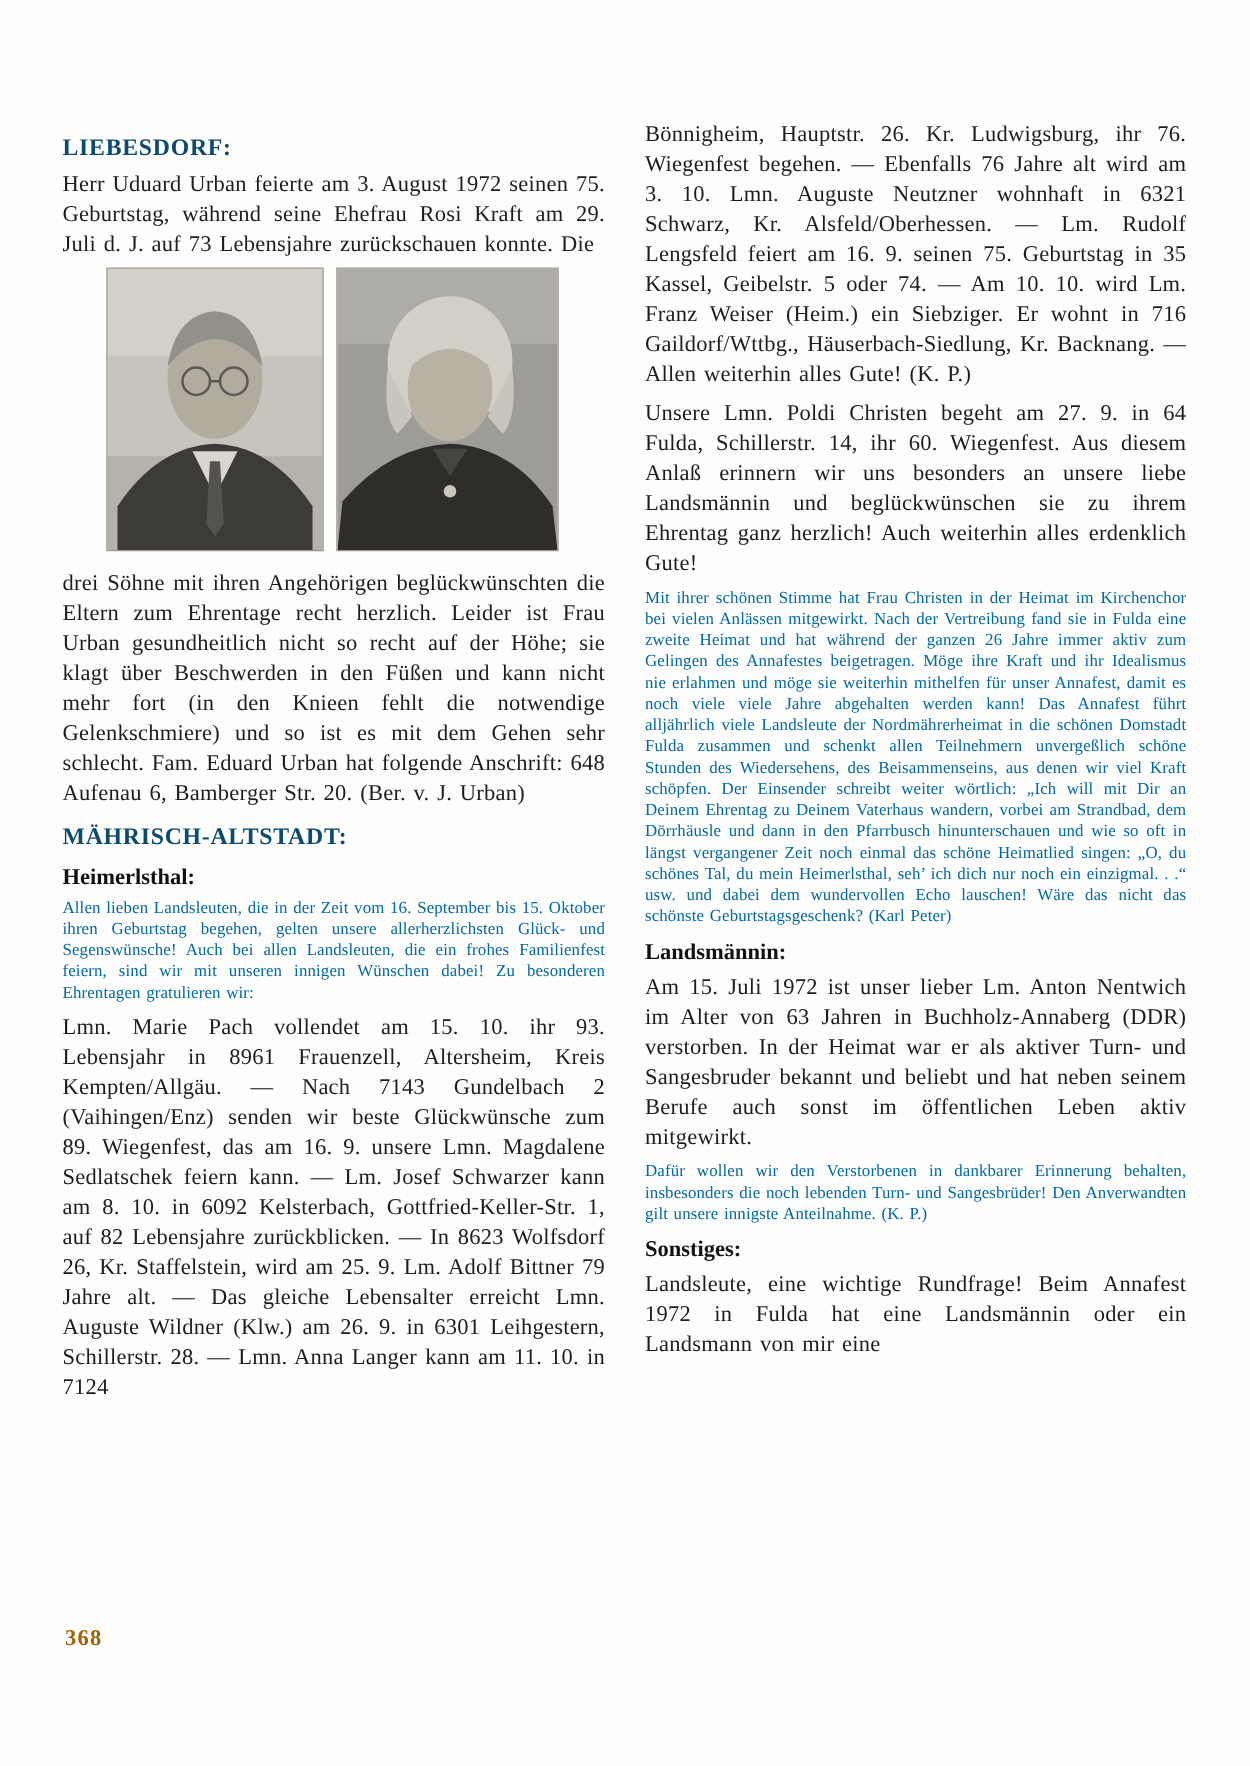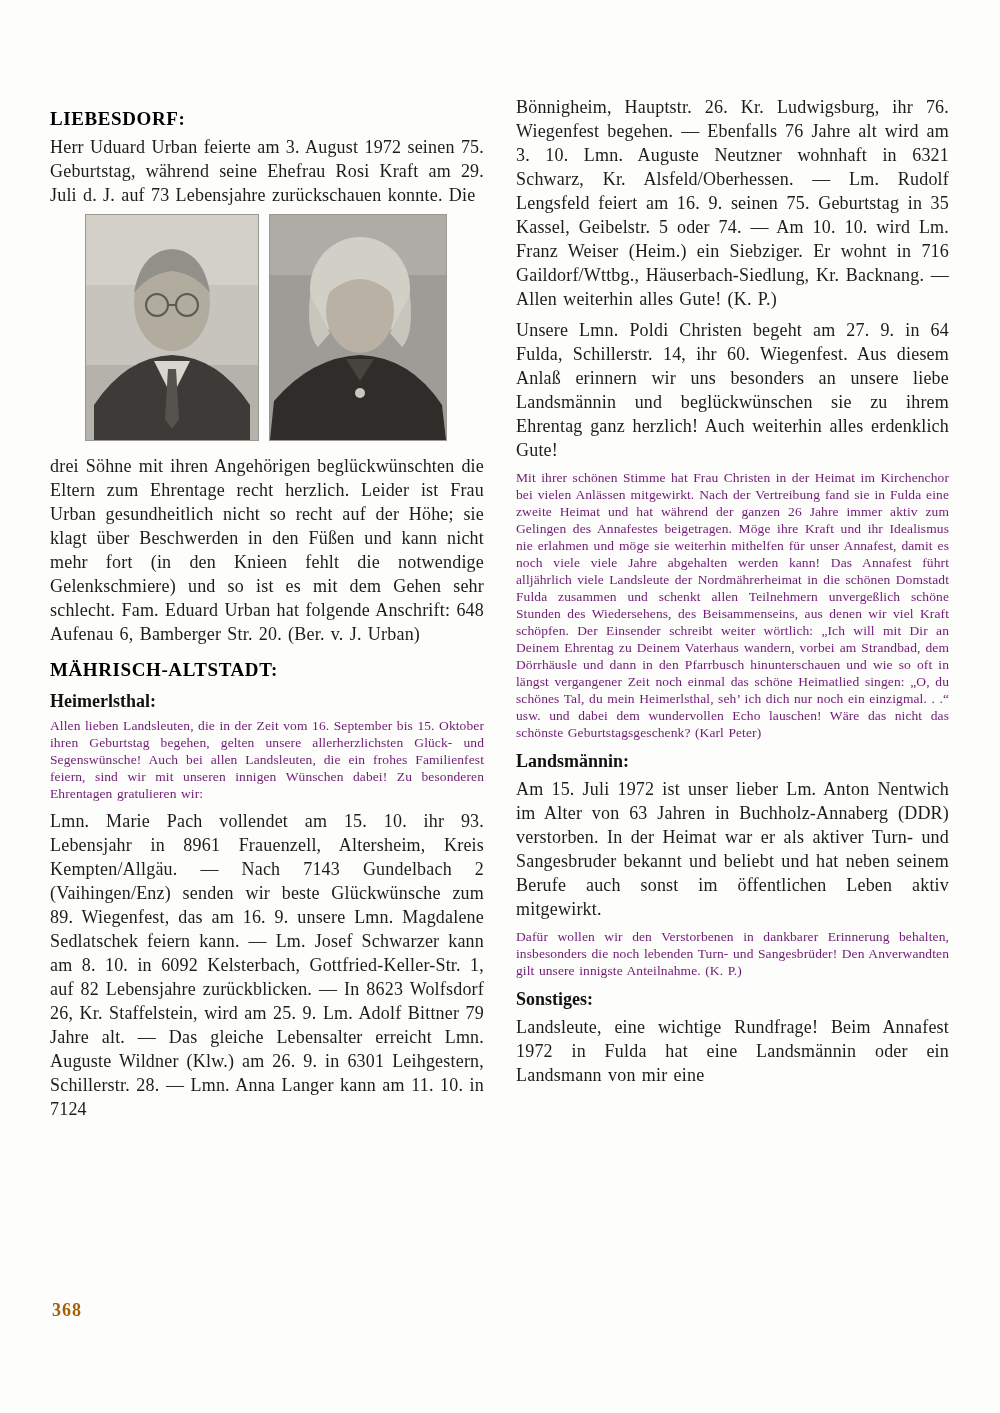--- a/index.html
+++ b/index.html
@@ -24,31 +24,31 @@
     text-align: justify;
     letter-spacing: 0.2px;
     word-spacing: 1.5px;
   }
   .small {
     font-size: 13.5px;
     line-height: 17px;
     text-align: justify;
     letter-spacing: 0.1px;
     word-spacing: 1px;
-    color: #701a75;
+    color: #0369a1;
   }
   .b { font-weight: normal; }
 
   .heading {
     margin: 12px 0 5px 0;
     font-size: 19px;
     line-height: 23px;
     font-weight: bold;
     letter-spacing: 0.6px;
-    color: #000000;
+    color: #0c4a6e;
   }
   .subheading {
     margin: 9px 0 5px 0;
     font-size: 18px;
     line-height: 22px;
     font-weight: bold;
     color: #111;
   }
 
   .photos {

